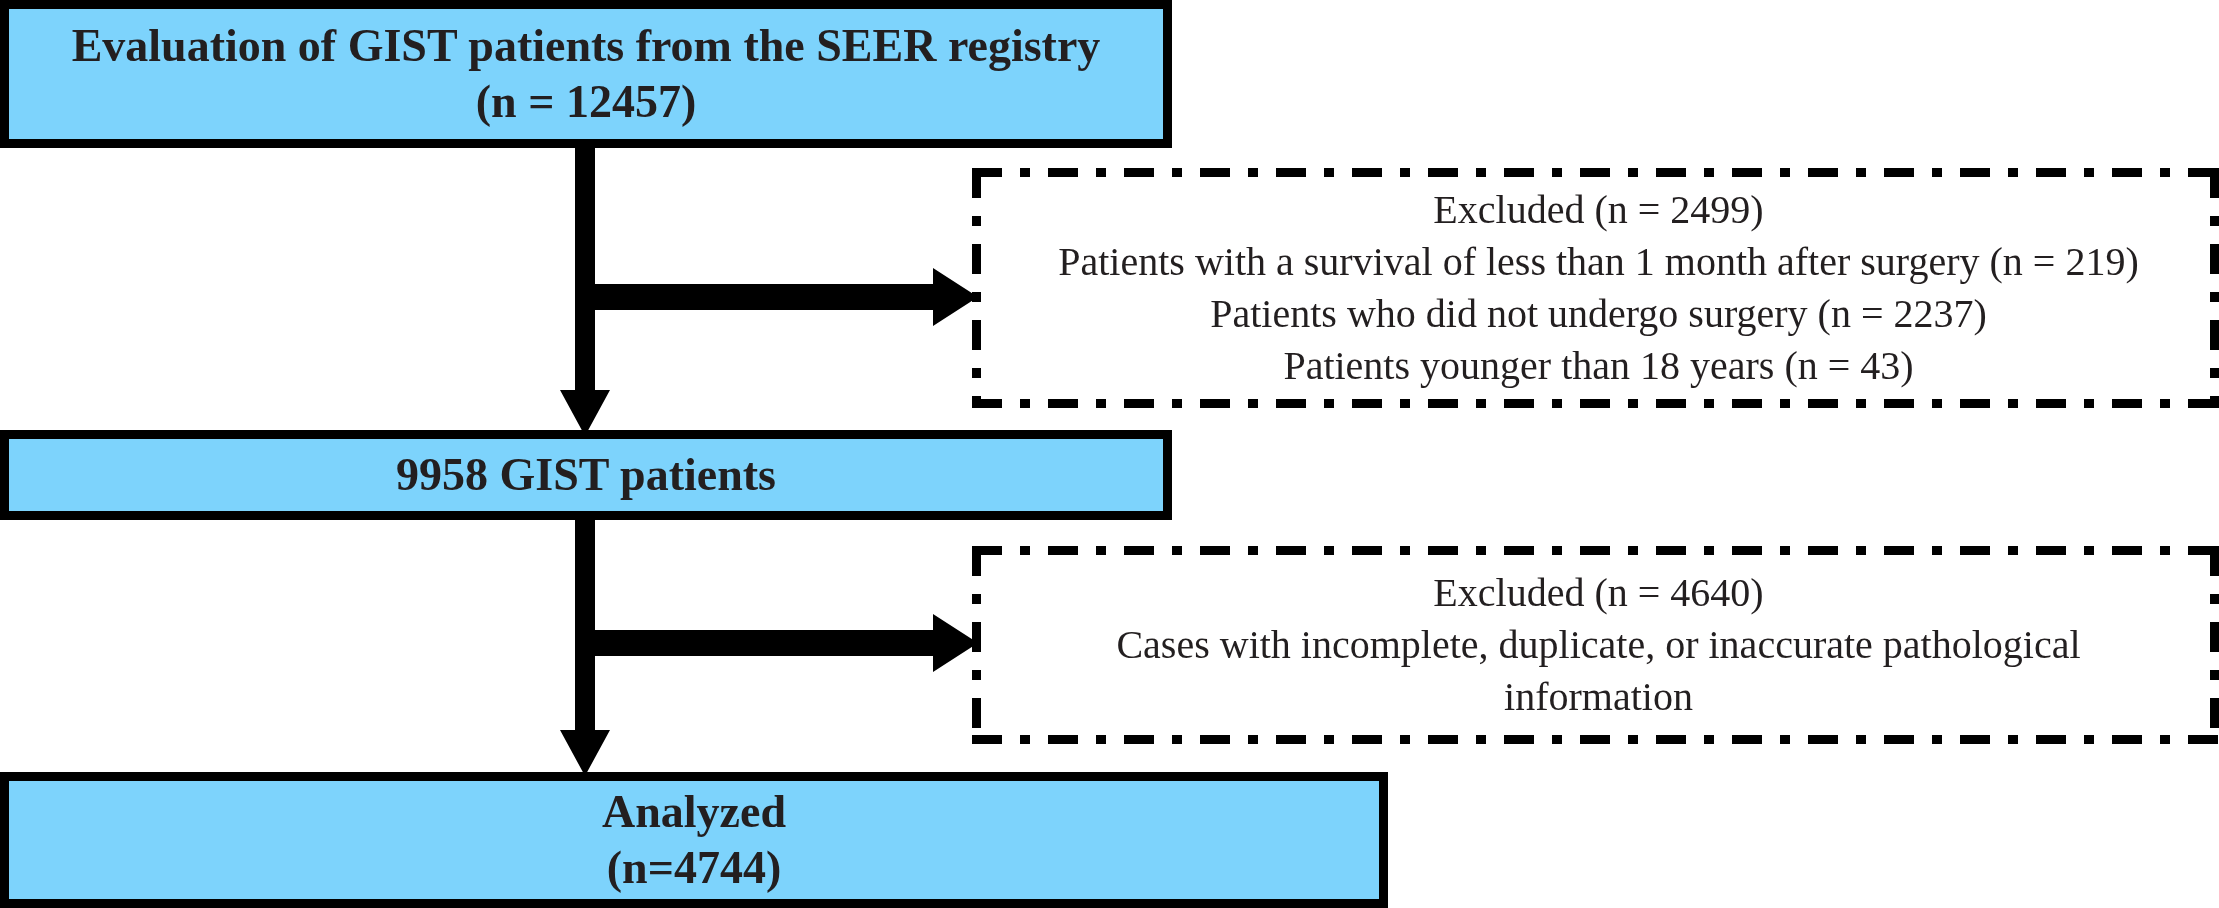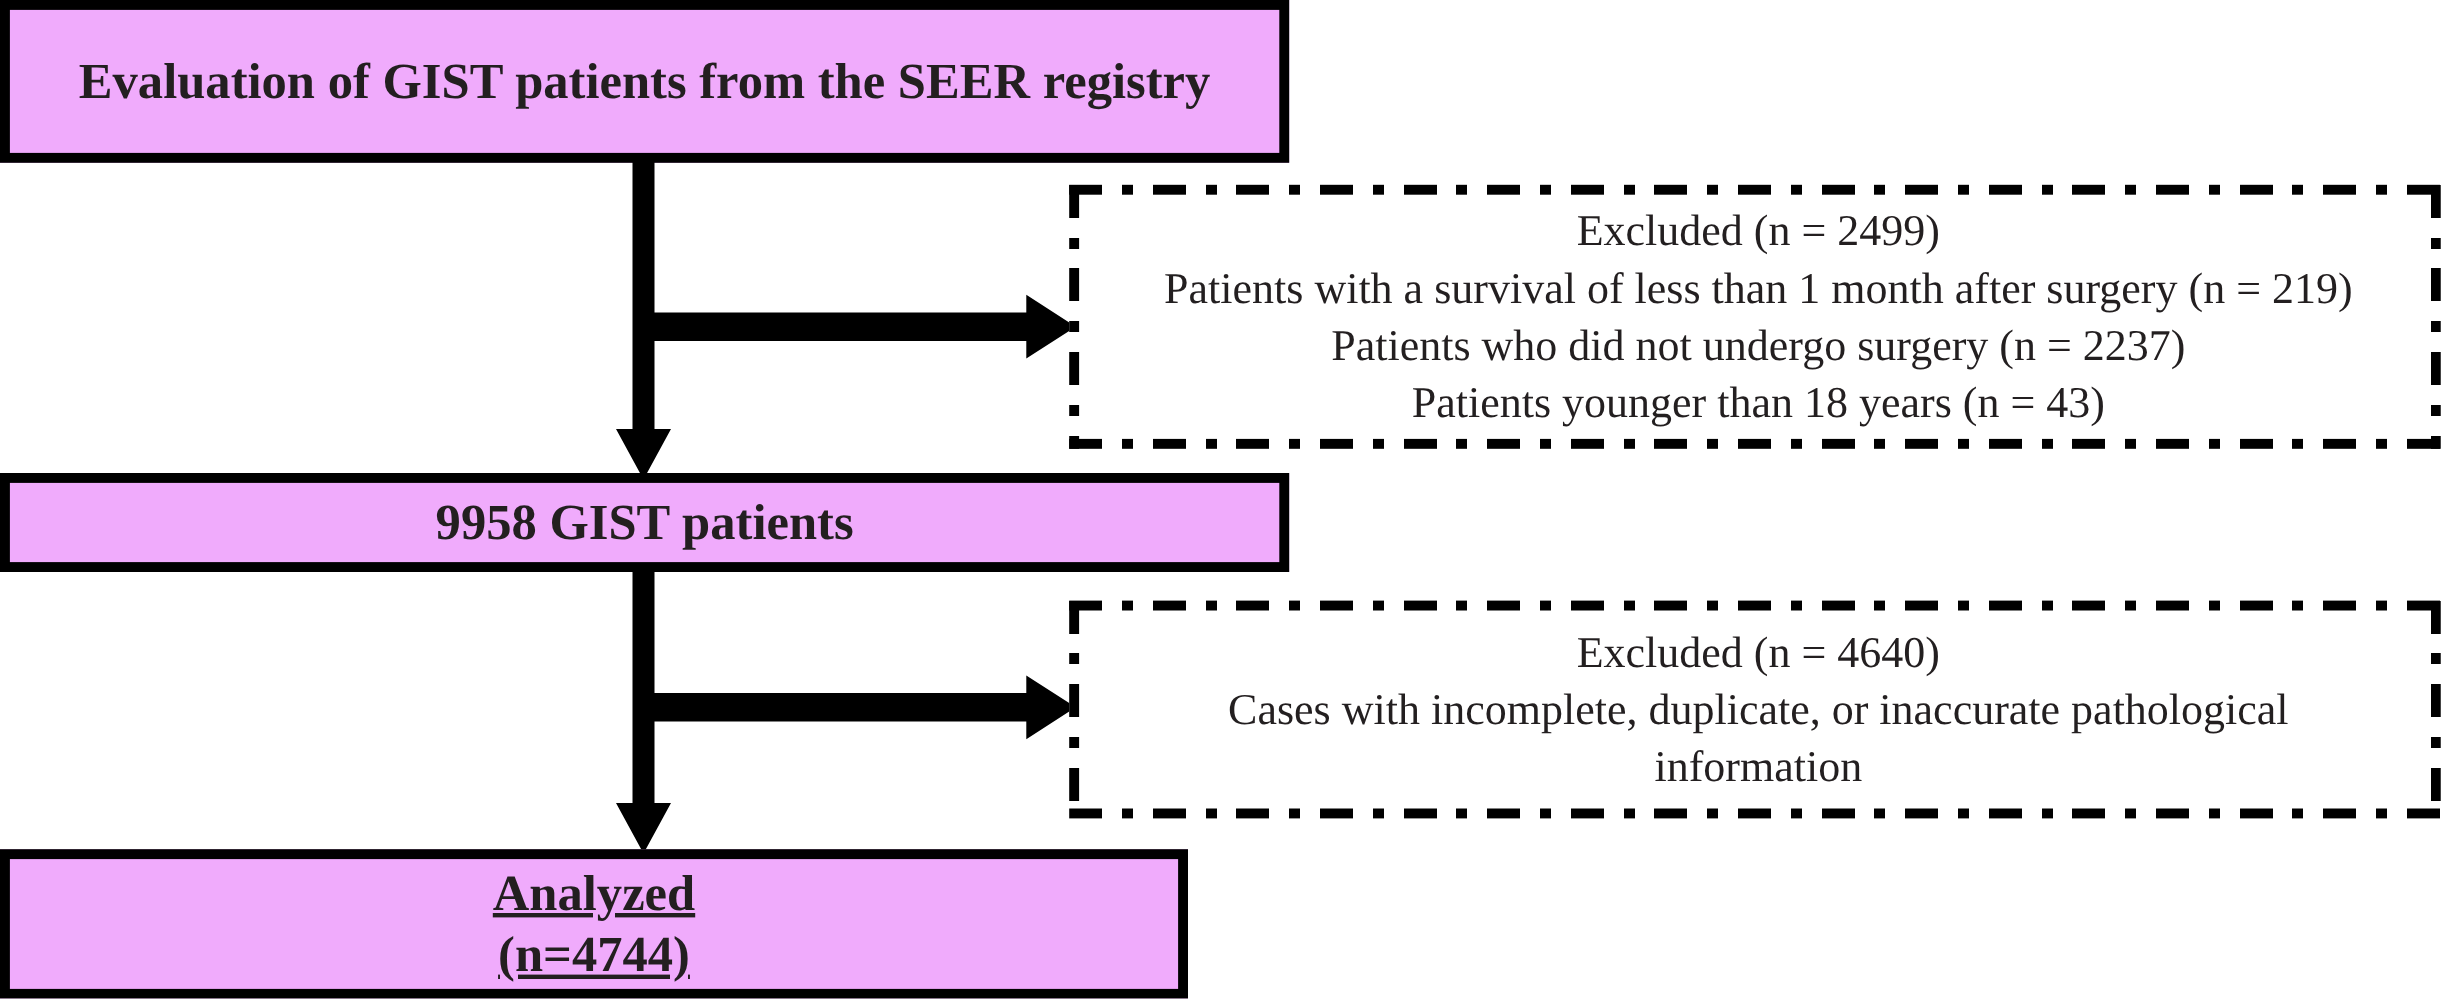--- a/index.html
+++ b/index.html
@@ -16,38 +16,38 @@
     font-family: "Liberation Serif", "DejaVu Serif", serif;
     color: #231f20;
     overflow: hidden;
   }
 
   
   .flow-box {
     position: absolute;
     box-sizing: border-box;
     border: 9px solid #000000;
-    background: #f0abfc;
+    background: #7dd3fc;
     display: flex;
     flex-direction: column;
     align-items: center;
     justify-content: center;
     text-align: center;
     font-weight: bold;
     color: #231f20;
     line-height: 1.22;
   }
   .flow-box .line {
     display: block;
     white-space: nowrap;
   }
 
   #box-source   { left: 0px;  top: 0px;   width: 1172px; height: 148px; font-size: 46px; }
   #box-midpool  { left: 0px;  top: 430px; width: 1172px; height: 90px;  font-size: 46px; }
-  #box-analyzed { left: 0px;  top: 772px; width: 1080px; height: 136px; font-size: 46px; text-decoration: underline; }
+  #box-analyzed { left: 0px;  top: 772px; width: 1388px; height: 136px; font-size: 46px; }
 
   
   .excl-box {
     position: absolute;
     box-sizing: border-box;
     background: #ffffff;
     display: flex;
     flex-direction: column;
     align-items: center;
     justify-content: center;
@@ -108,20 +108,21 @@
 
   .arrow-shape { fill: #000000; }
 </style>
 </head>
 <body>
 
 <div id="canvas">
 
   <div class="flow-box" id="box-source">
     <span class="line">Evaluation of GIST patients from the SEER registry</span>
+    <span class="line">(n = 12457)</span>
   </div>
 
   <svg class="arrow-svg" id="arrow-down-1" width="60" height="296" viewBox="0 0 60 296" aria-hidden="true">
     <polygon class="arrow-shape" points="20,0 40,0 40,250 55,250 30,296 5,250 20,250"></polygon>
   </svg>
 
   <svg class="arrow-svg" id="arrow-right-1" width="390" height="58" viewBox="0 0 390 58" aria-hidden="true">
     <polygon class="arrow-shape" points="0,16 345,16 345,0 390,29 345,58 345,42 0,42"></polygon>
   </svg>
 

